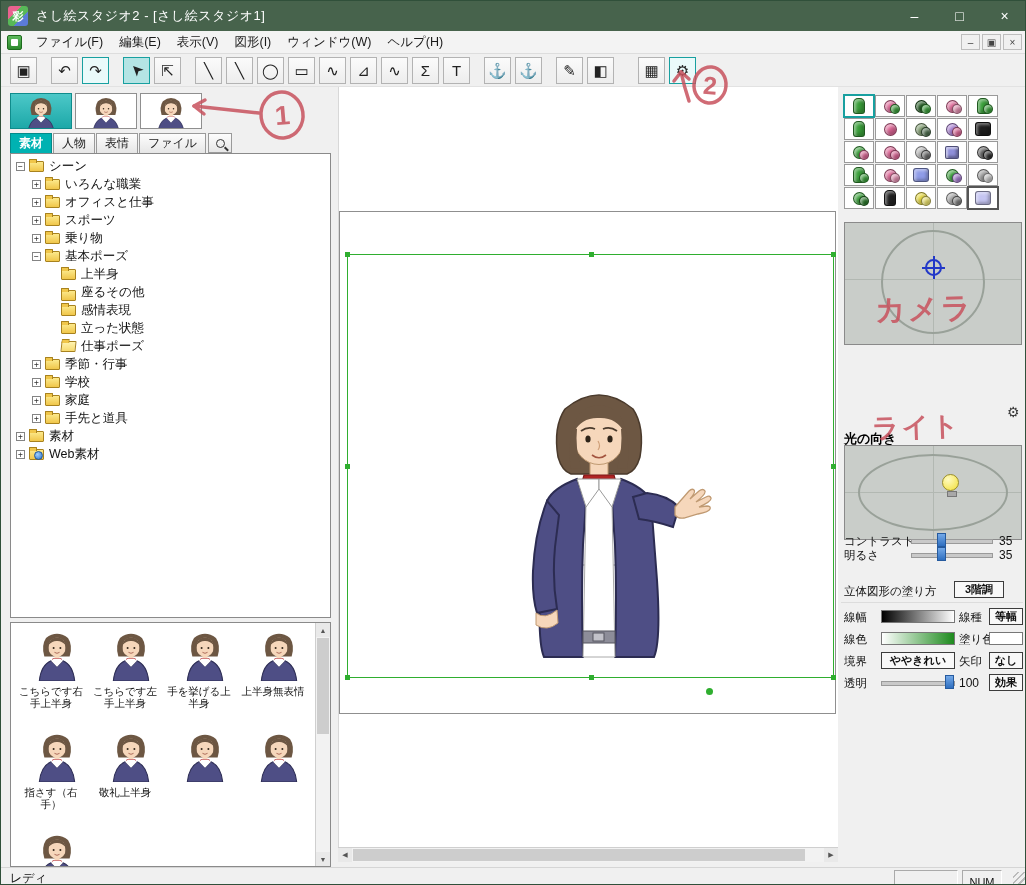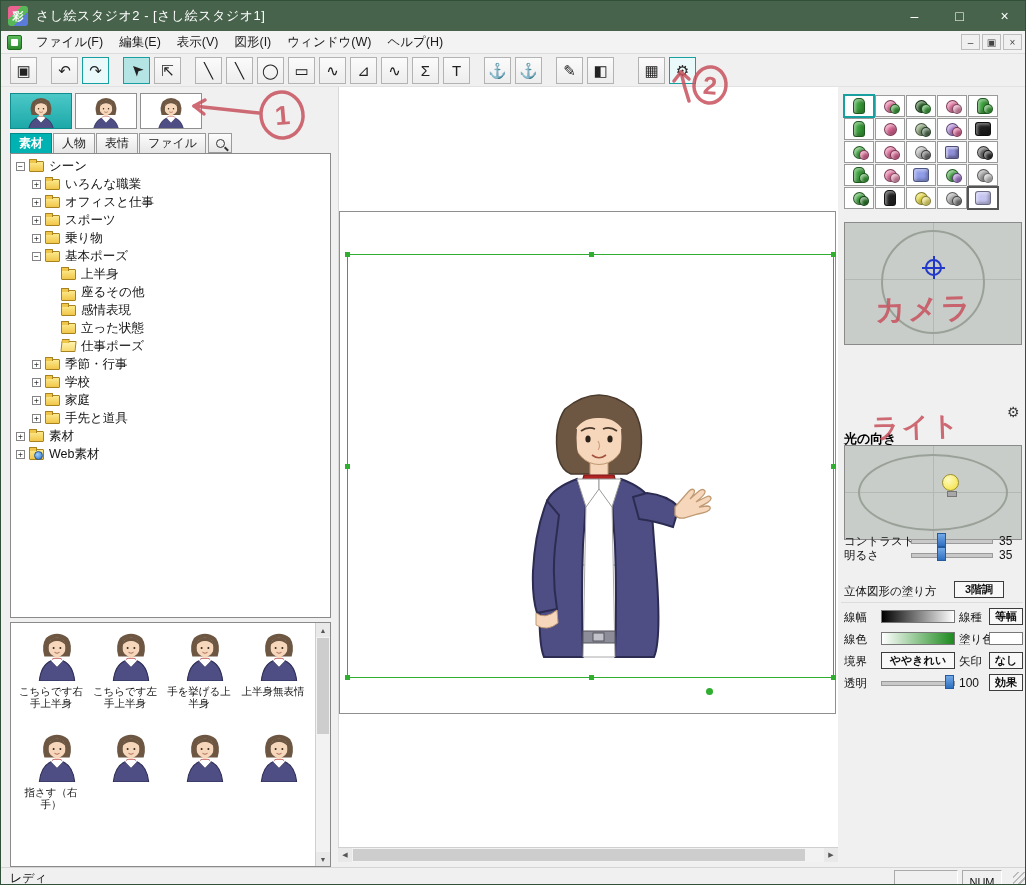--- a/index.html
+++ b/index.html
@@ -473,20 +473,39 @@
   <circle cx="28" cy="25" r="1.2" fill="#33281c"></circle>
               <circle cx="36" cy="25" r="1.2" fill="#33281c"></circle>
   <path d="M29,30 q3,2.4 6,0" stroke="#a05a4a" stroke-width="1" fill="none"></path>
   <rect x="29" y="33" width="6" height="4" fill="#f6d7bb"></rect>
   <path d="M27,37 h10 l2,5 h-14 Z" fill="#b02424"></path>
   <path d="M11,64 Q13,45 25,40 L32,47 L39,40 Q51,45 53,64 Z" fill="#4e4e85" stroke="#2e2e55" stroke-width="1.2"></path>
   <path d="M25,40 L32,47 L39,40 L36,37.5 L28,37.5 Z" fill="#fff"></path>
 </svg>
           </div>
           <div class="pose-label">指さす（右手）</div>
+        </div>
+        <div class="pose-cell">
+          <div class="pose-thumb">
+            <svg viewBox="0 0 64 64" xmlns="http://www.w3.org/2000/svg">
+  <path d="M19,13 Q32,3 45,13 Q51,22 47,35 L17,35 Q13,22 19,13" fill="#6d5743"></path>
+  <ellipse cx="32" cy="24" rx="10.5" ry="11.5" fill="#f6d7bb"></ellipse>
+  <path d="M22,21 Q24,12 32,12 Q40,12 42,21 Q37,16 32,16.5 Q27,16 22,21" fill="#6d5743"></path>
+  <path d="M20,17 Q17,26 19,34 L23,34 Q21,26 23,19 Z" fill="#6d5743"></path>
+  <path d="M44,17 Q47,26 45,34 L41,34 Q43,26 41,19 Z" fill="#6d5743"></path>
+  <circle cx="28" cy="25" r="1.2" fill="#33281c"></circle>
+              <circle cx="36" cy="25" r="1.2" fill="#33281c"></circle>
+  <path d="M29,30 q3,2.4 6,0" stroke="#a05a4a" stroke-width="1" fill="none"></path>
+  <rect x="29" y="33" width="6" height="4" fill="#f6d7bb"></rect>
+  <path d="M27,37 h10 l2,5 h-14 Z" fill="#b02424"></path>
+  <path d="M11,64 Q13,45 25,40 L32,47 L39,40 Q51,45 53,64 Z" fill="#4e4e85" stroke="#2e2e55" stroke-width="1.2"></path>
+  <path d="M25,40 L32,47 L39,40 L36,37.5 L28,37.5 Z" fill="#fff"></path>
+</svg>
+          </div>
+          <div class="pose-label">敬礼上半身</div>
         </div>
         <div class="pose-cell">
           <div class="pose-thumb">
             <svg viewBox="0 0 64 64" xmlns="http://www.w3.org/2000/svg">
   <path d="M19,13 Q32,3 45,13 Q51,22 47,35 L17,35 Q13,22 19,13" fill="#6d5743"></path>
   <ellipse cx="32" cy="24" rx="10.5" ry="11.5" fill="#f6d7bb"></ellipse>
   <path d="M22,21 Q24,12 32,12 Q40,12 42,21 Q37,16 32,16.5 Q27,16 22,21" fill="#6d5743"></path>
   <path d="M20,17 Q17,26 19,34 L23,34 Q21,26 23,19 Z" fill="#6d5743"></path>
   <path d="M44,17 Q47,26 45,34 L41,34 Q43,26 41,19 Z" fill="#6d5743"></path>
   <circle cx="28" cy="25" r="1.2" fill="#33281c"></circle>

